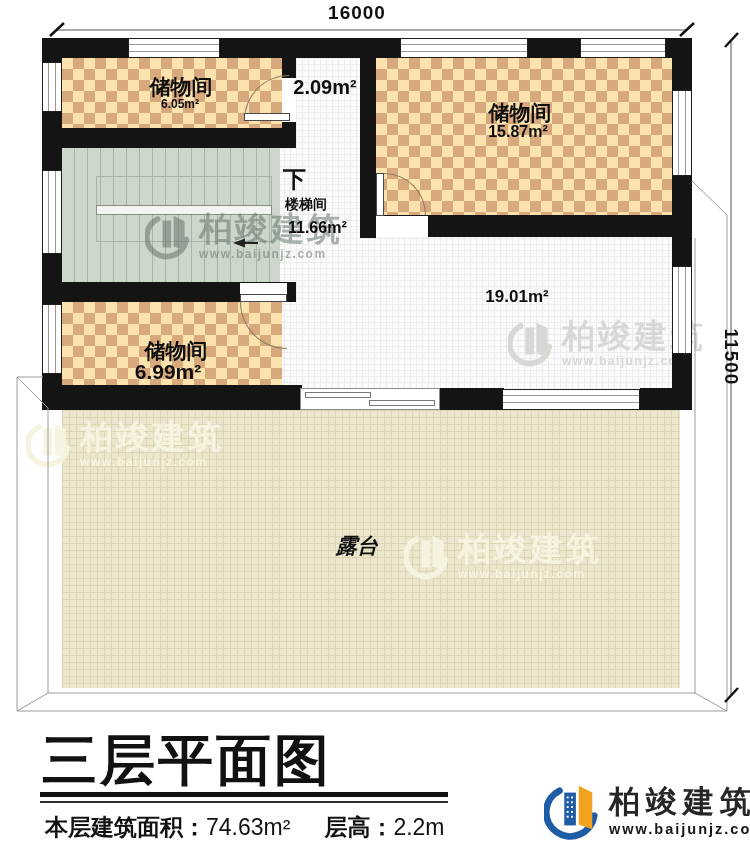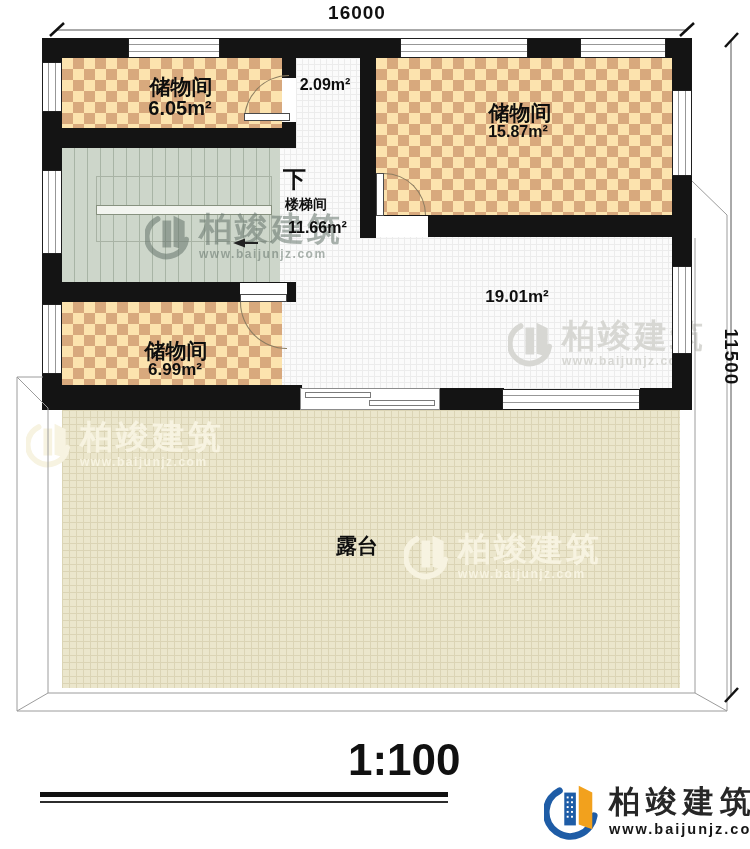--- a/index.html
+++ b/index.html
@@ -197,41 +197,44 @@
     <g>
       <path d="M258,243 L242,243" stroke="#222" stroke-width="2"></path>
       <polygon points="233,243 245,238.5 245,247.5" fill="#222"></polygon>
     </g>
   </svg>
 
   <div class="dim ctr" style="left:357px;top:2px;font-size:19px;">16000</div>
   <div class="dim" style="left:731px;top:357px;font-size:19px;transform:translate(-50%,-50%) rotate(90deg);">11500</div>
 
   <div class="rlabel ctr" style="left:181px;top:76px;font-size:21px;">储物间</div>
-  <div class="rlabel ctr" style="left:180px;top:98px;font-size:20px;">6.05m²</div>
-
-  <div class="rlabel ctr" style="left:325px;top:77px;font-size:16px;">2.09m²</div>
+  <div class="rlabel ctr" style="left:180px;top:98px;font-size:12px;">6.05m²</div>
+
+  <div class="rlabel ctr" style="left:325px;top:77px;font-size:20px;">2.09m²</div>
 
   <div class="rlabel ctr" style="left:520px;top:102px;font-size:21px;">储物间</div>
   <div class="rlabel ctr" style="left:518px;top:124px;font-size:16px;">15.87m²</div>
 
   <div class="rlabel" style="left:283px;top:167px;font-size:23px;">下</div>
   <div class="rlabel" style="left:285px;top:197px;font-size:14px;">楼梯间</div>
   <div class="rlabel" style="left:288px;top:220px;font-size:16px;">11.66m²</div>
 
   <div class="rlabel ctr" style="left:176px;top:340px;font-size:21px;">储物间</div>
-  <div class="rlabel ctr" style="left:175px;top:361px;font-size:17px;">6.99m²</div>
+  <div class="rlabel ctr" style="left:168px;top:361px;font-size:21px;">6.99m²</div>
 
   <div class="rlabel ctr" style="left:517px;top:288px;font-size:17px;">19.01m²</div>
 
-  <div class="rlabel ctr" style="left:357px;top:535px;font-size:21px;">露台</div>
-
-  <div class="tb-scale">1:100</div>
+  <div class="rlabel ctr" style="left:357px;top:535px;font-size:21px;font-style:italic;">露台</div>
+
+  <div class="tb-title">三层平面图</div>
   <div class="tb-rule1"></div>
   <div class="tb-rule2"></div>
+  <div class="tb-info">
+    <span>本层建筑面积：</span><span class="num">74.63m²</span><span class="gap2"></span><span>层高：</span><span class="num">2.2m</span>
+  </div>
 
   <div class="logo">
     <span>
       <svg width="56" height="62" viewBox="0 0 58 62">
         <path d="M16 12 A25 25 0 1 0 52 38" stroke="#1e5ca6" stroke-width="7" fill="none" stroke-linecap="round"></path>
         <rect x="21" y="14" width="12" height="34" fill="#1e5ca6"></rect>
         <g fill="#fff">
           <rect x="23.5" y="18" width="2" height="2"></rect>
             <rect x="28" y="18" width="2" height="2"></rect>
           <rect x="23.5" y="23" width="2" height="2"></rect>

